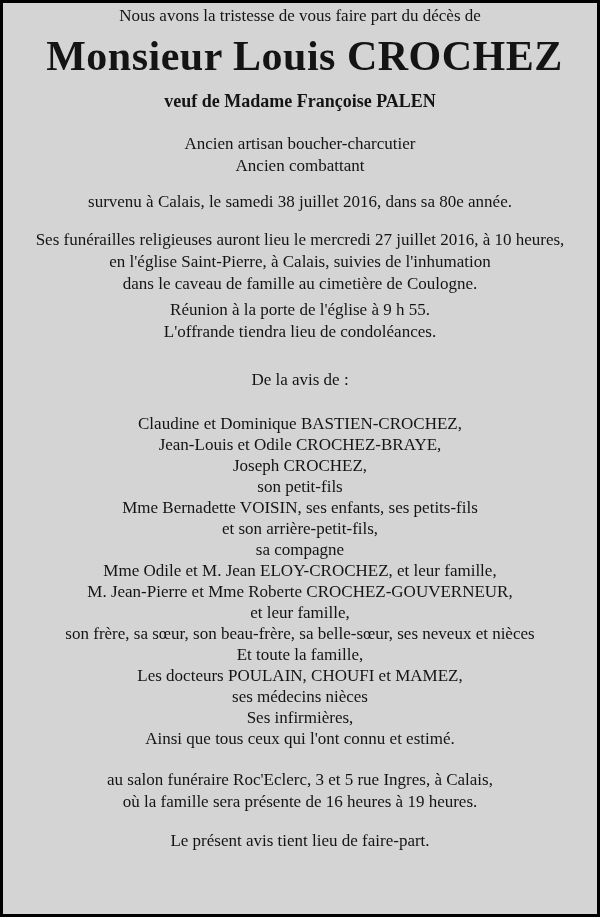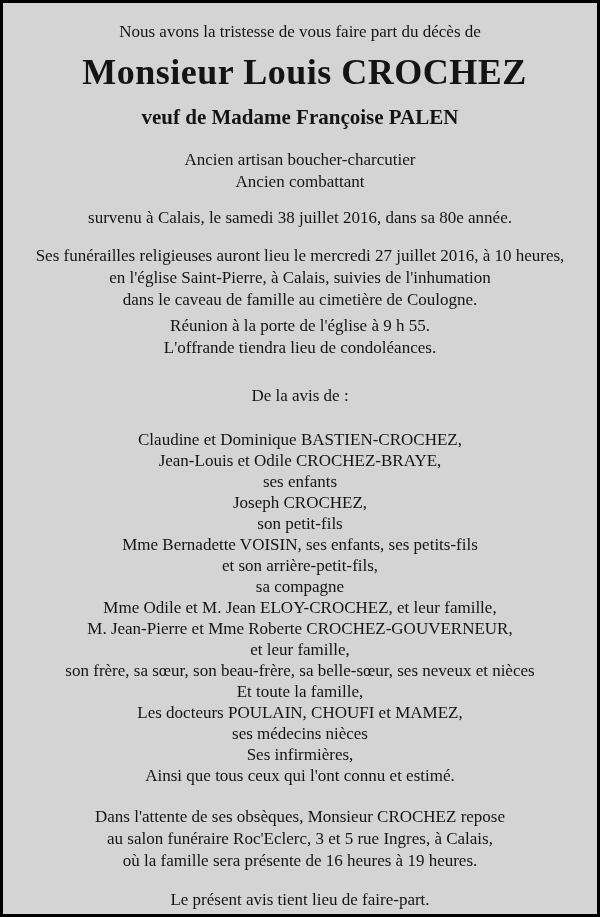--- a/index.html
+++ b/index.html
@@ -10,40 +10,40 @@
   .page {
     position: relative;
     width: 600px;
     height: 917px;
     box-sizing: border-box;
     background: #d4d4d4;
     border: 3px solid #000000;
     color: #141414;
     font-family: "Liberation Serif", "DejaVu Serif", serif;
     text-align: center;
-    padding-top: 18px;
+    padding-top: 2px;
     overflow: hidden;
   }
   .line {
     font-size: 17px;
     line-height: 22px;
     white-space: nowrap;
   }
   .intro {
     margin: 0;
   }
   .title {
-    font-size: 36px;
+    font-size: 42px;
     font-weight: bold;
     line-height: 38px;
     margin: 10px 0 14px 9px;
     letter-spacing: 0.5px;
   }
   .subtitle {
-    font-size: 21px;
+    font-size: 18px;
     font-weight: bold;
     line-height: 24px;
     margin: 0 0 20px 0;
   }
   .para { margin: 0; text-align: center; }
   .para-titles   { margin-bottom: 14px; }
   .para-death    { margin-bottom: 16px; }
   .para-funeral  { margin-bottom: 4px; }
   .para-meeting  { margin-bottom: 26px; }
   .para-from     { margin-bottom: 22px; }
@@ -82,39 +82,37 @@
     <div class="line">L'offrande tiendra lieu de condoléances.</div>
   </div>
 
   <div class="para para-from">
     <div class="line">De la avis de :</div>
   </div>
 
   <div class="para para-family">
     <div class="line">Claudine et Dominique BASTIEN-CROCHEZ,</div>
     <div class="line">Jean-Louis et Odile CROCHEZ-BRAYE,</div>
-    <div class="line">ses enfants</div>
     <div class="line">Joseph CROCHEZ,</div>
     <div class="line">son petit-fils</div>
     <div class="line">Mme Bernadette VOISIN, ses enfants, ses petits-fils</div>
     <div class="line">et son arrière-petit-fils,</div>
     <div class="line">sa compagne</div>
     <div class="line">Mme Odile et M. Jean ELOY-CROCHEZ, et leur famille,</div>
     <div class="line">M. Jean-Pierre et Mme Roberte CROCHEZ-GOUVERNEUR,</div>
     <div class="line">et leur famille,</div>
     <div class="line">son frère, sa sœur, son beau-frère, sa belle-sœur, ses neveux et nièces</div>
     <div class="line">Et toute la famille,</div>
     <div class="line">Les docteurs POULAIN, CHOUFI et MAMEZ,</div>
     <div class="line">ses médecins nièces</div>
     <div class="line">Ses infirmières,</div>
     <div class="line">Ainsi que tous ceux qui l'ont connu et estimé.</div>
   </div>
 
   <div class="para para-repose">
-    <div class="line">Dans l'attente de ses obsèques, Monsieur CROCHEZ repose</div>
     <div class="line">au salon funéraire Roc'Eclerc, 3 et 5 rue Ingres, à Calais,</div>
     <div class="line">où la famille sera présente de 16 heures à 19 heures.</div>
   </div>
 
   <div class="para">
     <div class="line">Le présent avis tient lieu de faire-part.</div>
   </div>
 
 </div>
 

